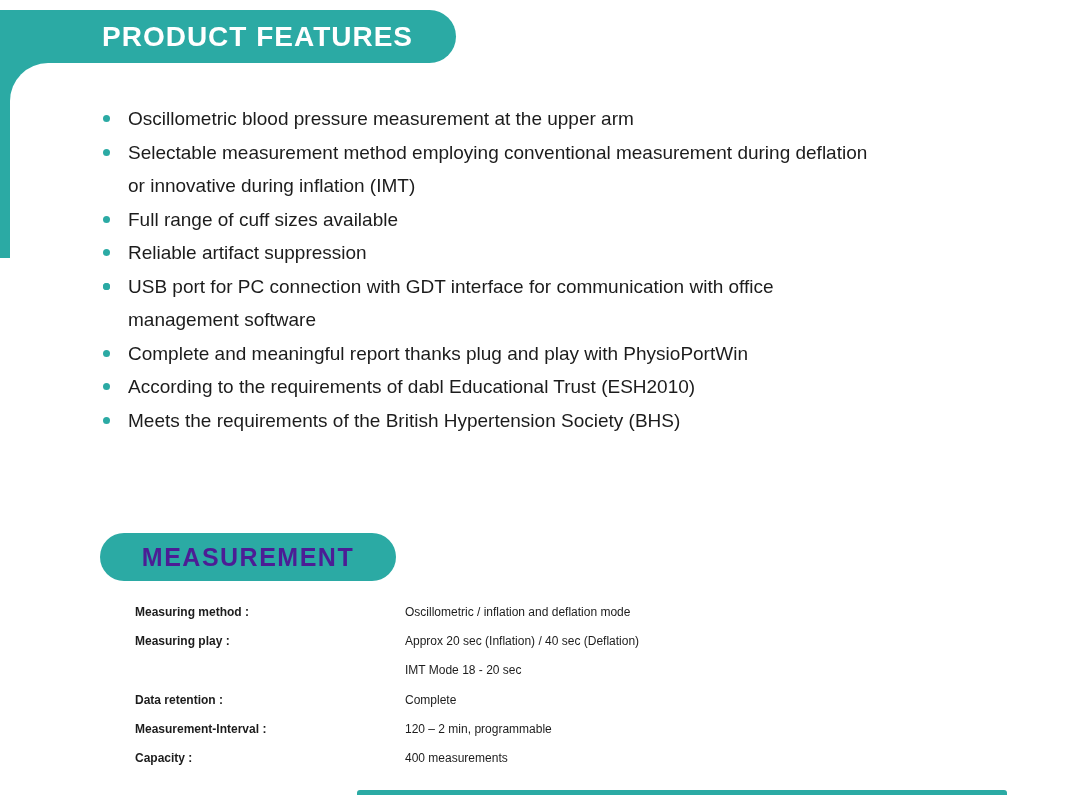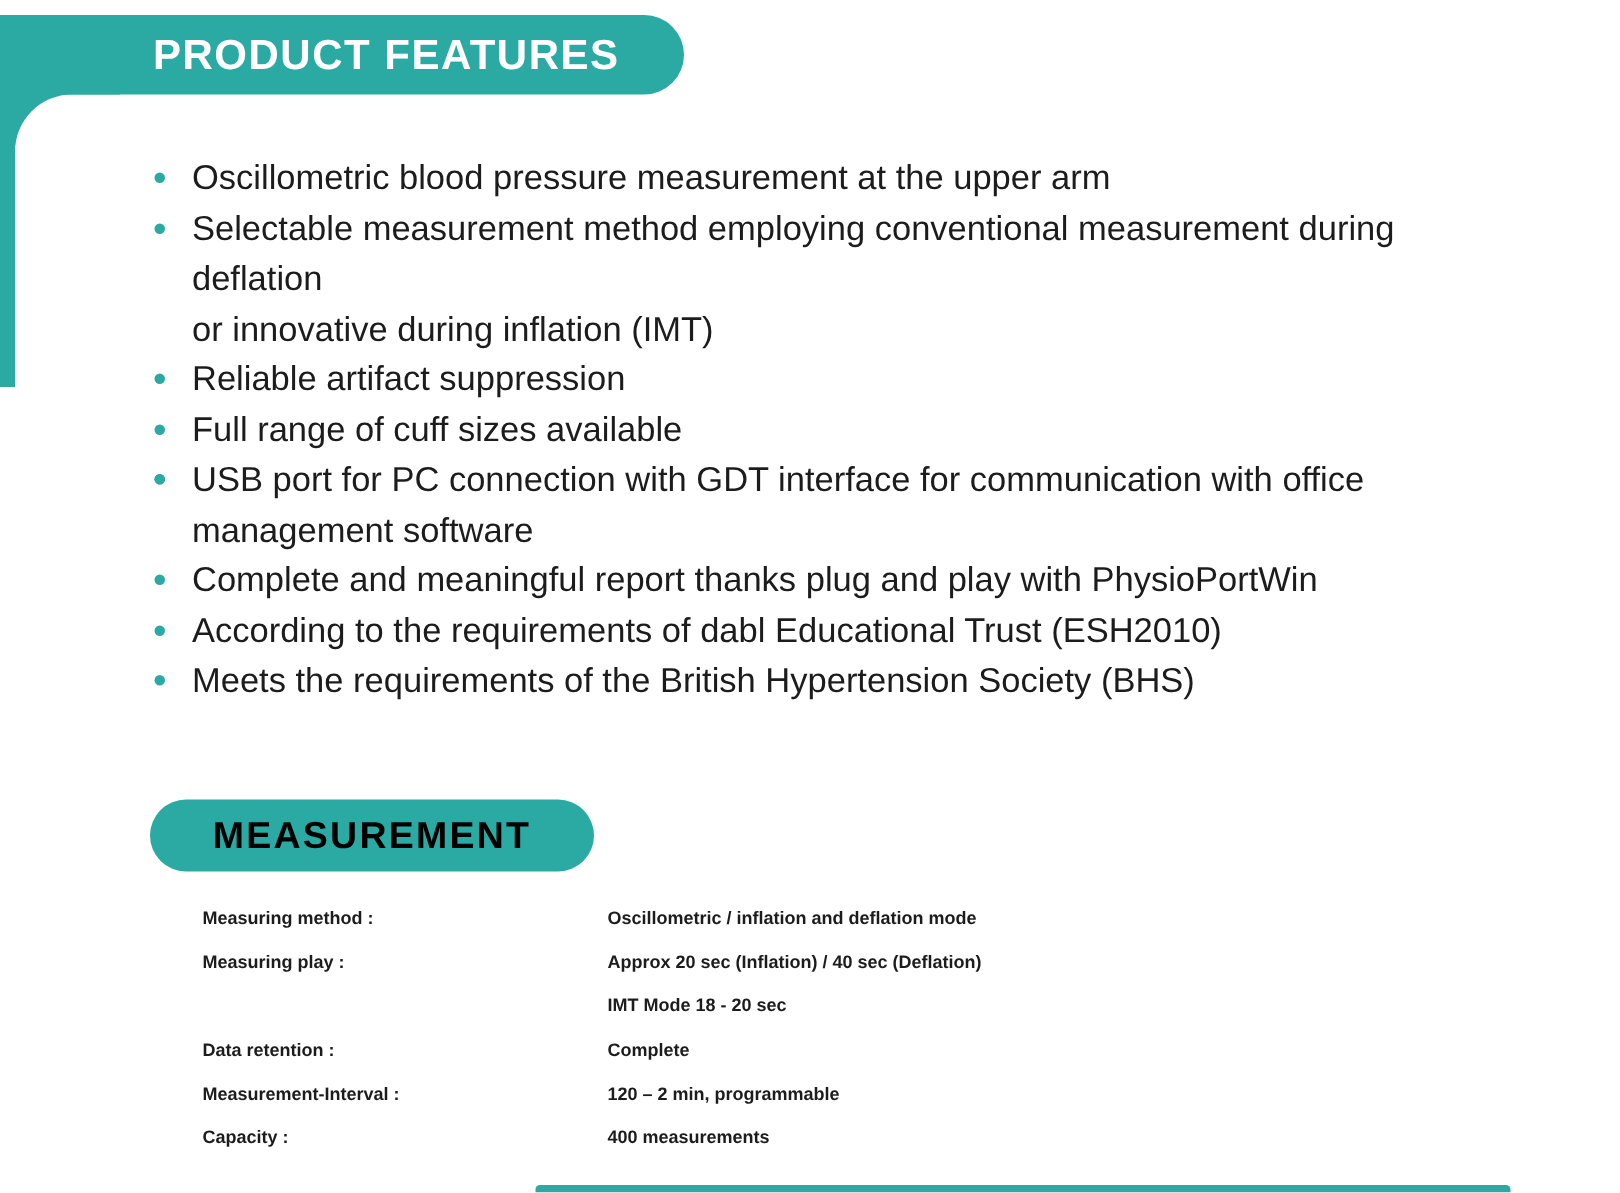--- a/index.html
+++ b/index.html
@@ -42,21 +42,21 @@
     font-size: 28px;
     font-weight: 700;
     letter-spacing: 1px;
   }
   .feature-list {
     position: absolute;
     left: 102px; top: 102px;
     width: 900px;
     list-style: none;
     margin: 0; padding: 0;
-    font-size: 23px;
+    font-size: 19px;
     line-height: 33.5px;
   }
   .feature-item {
     position: relative;
     padding-left: 26px;
   }
   .bullet-dot {
     position: absolute;
     left: 1px; top: 13px;
     width: 7px; height: 7px;
@@ -68,36 +68,36 @@
   
   .measurement-banner {
     position: absolute;
     left: 100px; top: 533px;
     width: 296px; height: 48px;
     background: var(--teal);
     border-radius: 24px;
     display: flex;
     align-items: center;
     justify-content: center;
-    color: #000000;
+    color: #4c1d95;
     font-size: 25px;
     font-weight: 700;
     letter-spacing: 1.5px;
   }
   .spec-table {
     position: absolute;
     left: 135px; top: 598px;
     width: 800px;
     display: grid;
     grid-template-columns: 270px 1fr;
     font-size: 12px;
     line-height: 29.2px;
   }
   .spec-label { font-weight: 700; }
-  .spec-value { font-weight: 700; }
+  .spec-value { font-weight: 400; }
 
   
   .bottom-accent {
     position: absolute;
     left: 357px; top: 790px;
     width: 650px; height: 6px;
     background: var(--teal);
     border-radius: 3px 3px 0 0;
   }
 </style>
@@ -118,25 +118,25 @@
       <span class="bullet-dot"></span>
       <span class="feature-text">Oscillometric blood pressure measurement at the upper arm</span>
     </li>
     <li class="feature-item">
       <span class="bullet-dot"></span>
       <span class="feature-text">Selectable measurement method employing conventional measurement during deflation
 or innovative during inflation (IMT)</span>
     </li>
     <li class="feature-item">
       <span class="bullet-dot"></span>
-      <span class="feature-text">Reliable artifact suppression</span>
+      <span class="feature-text">Full range of cuff sizes available</span>
     </li>
     <li class="feature-item">
       <span class="bullet-dot"></span>
-      <span class="feature-text">Full range of cuff sizes available</span>
+      <span class="feature-text">Reliable artifact suppression</span>
     </li>
     <li class="feature-item">
       <span class="bullet-dot"></span>
     </li>
     <li class="feature-item">
       <span class="bullet-dot"></span>
       <span class="feature-text">USB port for PC connection with GDT interface for communication with office
 management software</span>
     </li>
     <li class="feature-item">

